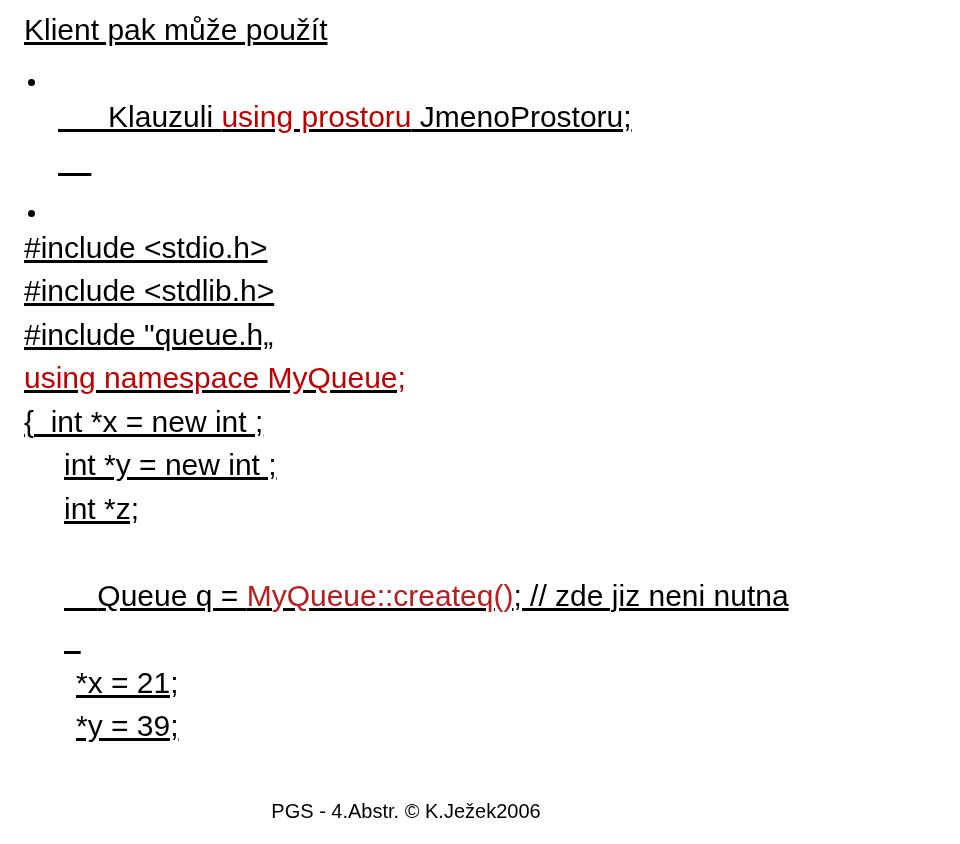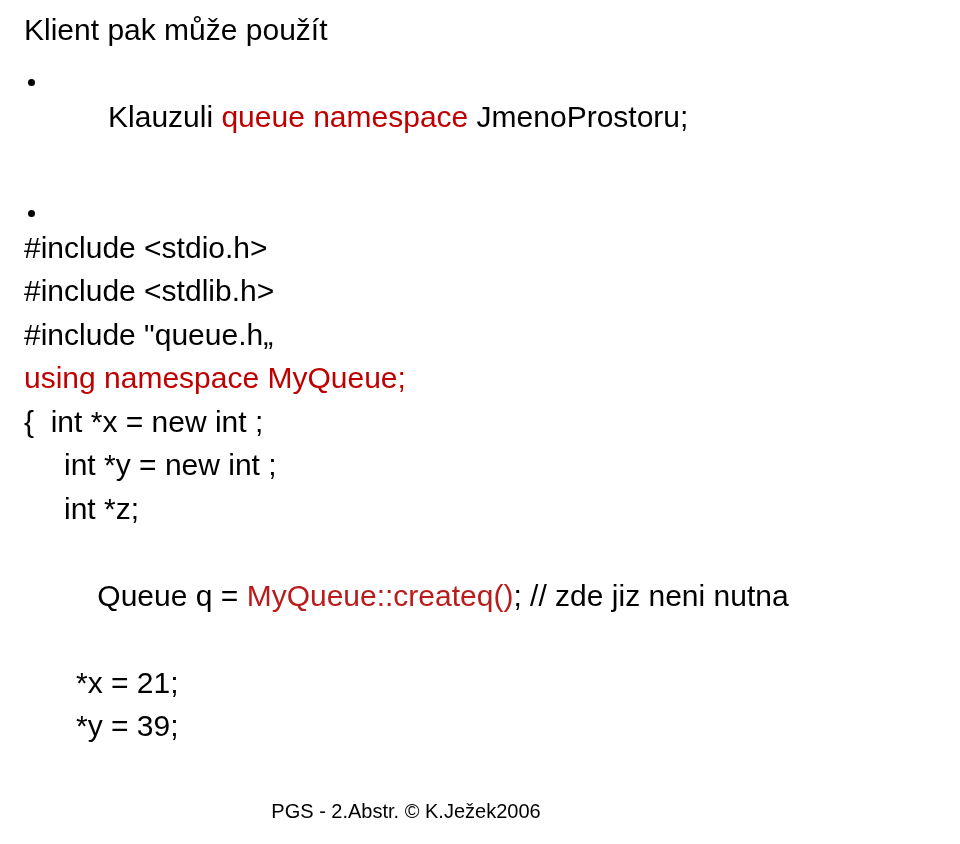--- a/index.html
+++ b/index.html
@@ -12,20 +12,21 @@
     font-size: 30px;
     line-height: 1.45;
     color: #000000;
   }
   .page {
     padding: 8px 24px 0 24px;
     position: relative;
     box-sizing: border-box;
     width: 812px;
     height: 844px;
+    text-decoration: underline;
   }
   .line {
     white-space: pre;
   }
   .bullet-row {
     display: flex;
     align-items: flex-start;
   }
   .bullet {
     width: 30px;
@@ -60,21 +61,21 @@
 </head>
 <body>
 
 <div class="page">
 
   <div class="line lvl0">Klient pak může použít</div>
 
   <div class="bullet-row">
     <div class="bullet"><span class="bullet-dot"></span></div>
     <div class="line">
-      <span>Klauzuli </span><span class="red">queue namespace</span><span> JmenoProstoru;</span>
+      <span>Klauzuli </span><span class="red">using prostoru</span><span> JmenoProstoru;</span>
     </div>
   </div>
 
   <div class="bullet-row">
     <div class="bullet"><span class="bullet-dot"></span></div>
   </div>
 
   <div class="line lvl0">#include &lt;stdio.h&gt;</div>
   <div class="line lvl0">#include &lt;stdlib.h&gt;</div>
   <div class="line lvl0">#include "queue.h„</div>
@@ -85,14 +86,14 @@
   <div class="line lvl1">int *y = new int ;</div>
   <div class="line lvl1">int *z;</div>
 
   <div class="line lvl1">
     <span>Queue q = </span><span class="blue">MyQueue::createq()</span><span>; // zde jiz neni nutna</span>
   </div>
 
   <div class="line code-ind">*x = 21;</div>
   <div class="line code-ind">*y = 39;</div>
 
-  <div class="footer">PGS - 2.Abstr.  © K.Ježek2006</div>
+  <div class="footer">PGS - 4.Abstr.  © K.Ježek2006</div>
 </div>
 
 </body></html>

